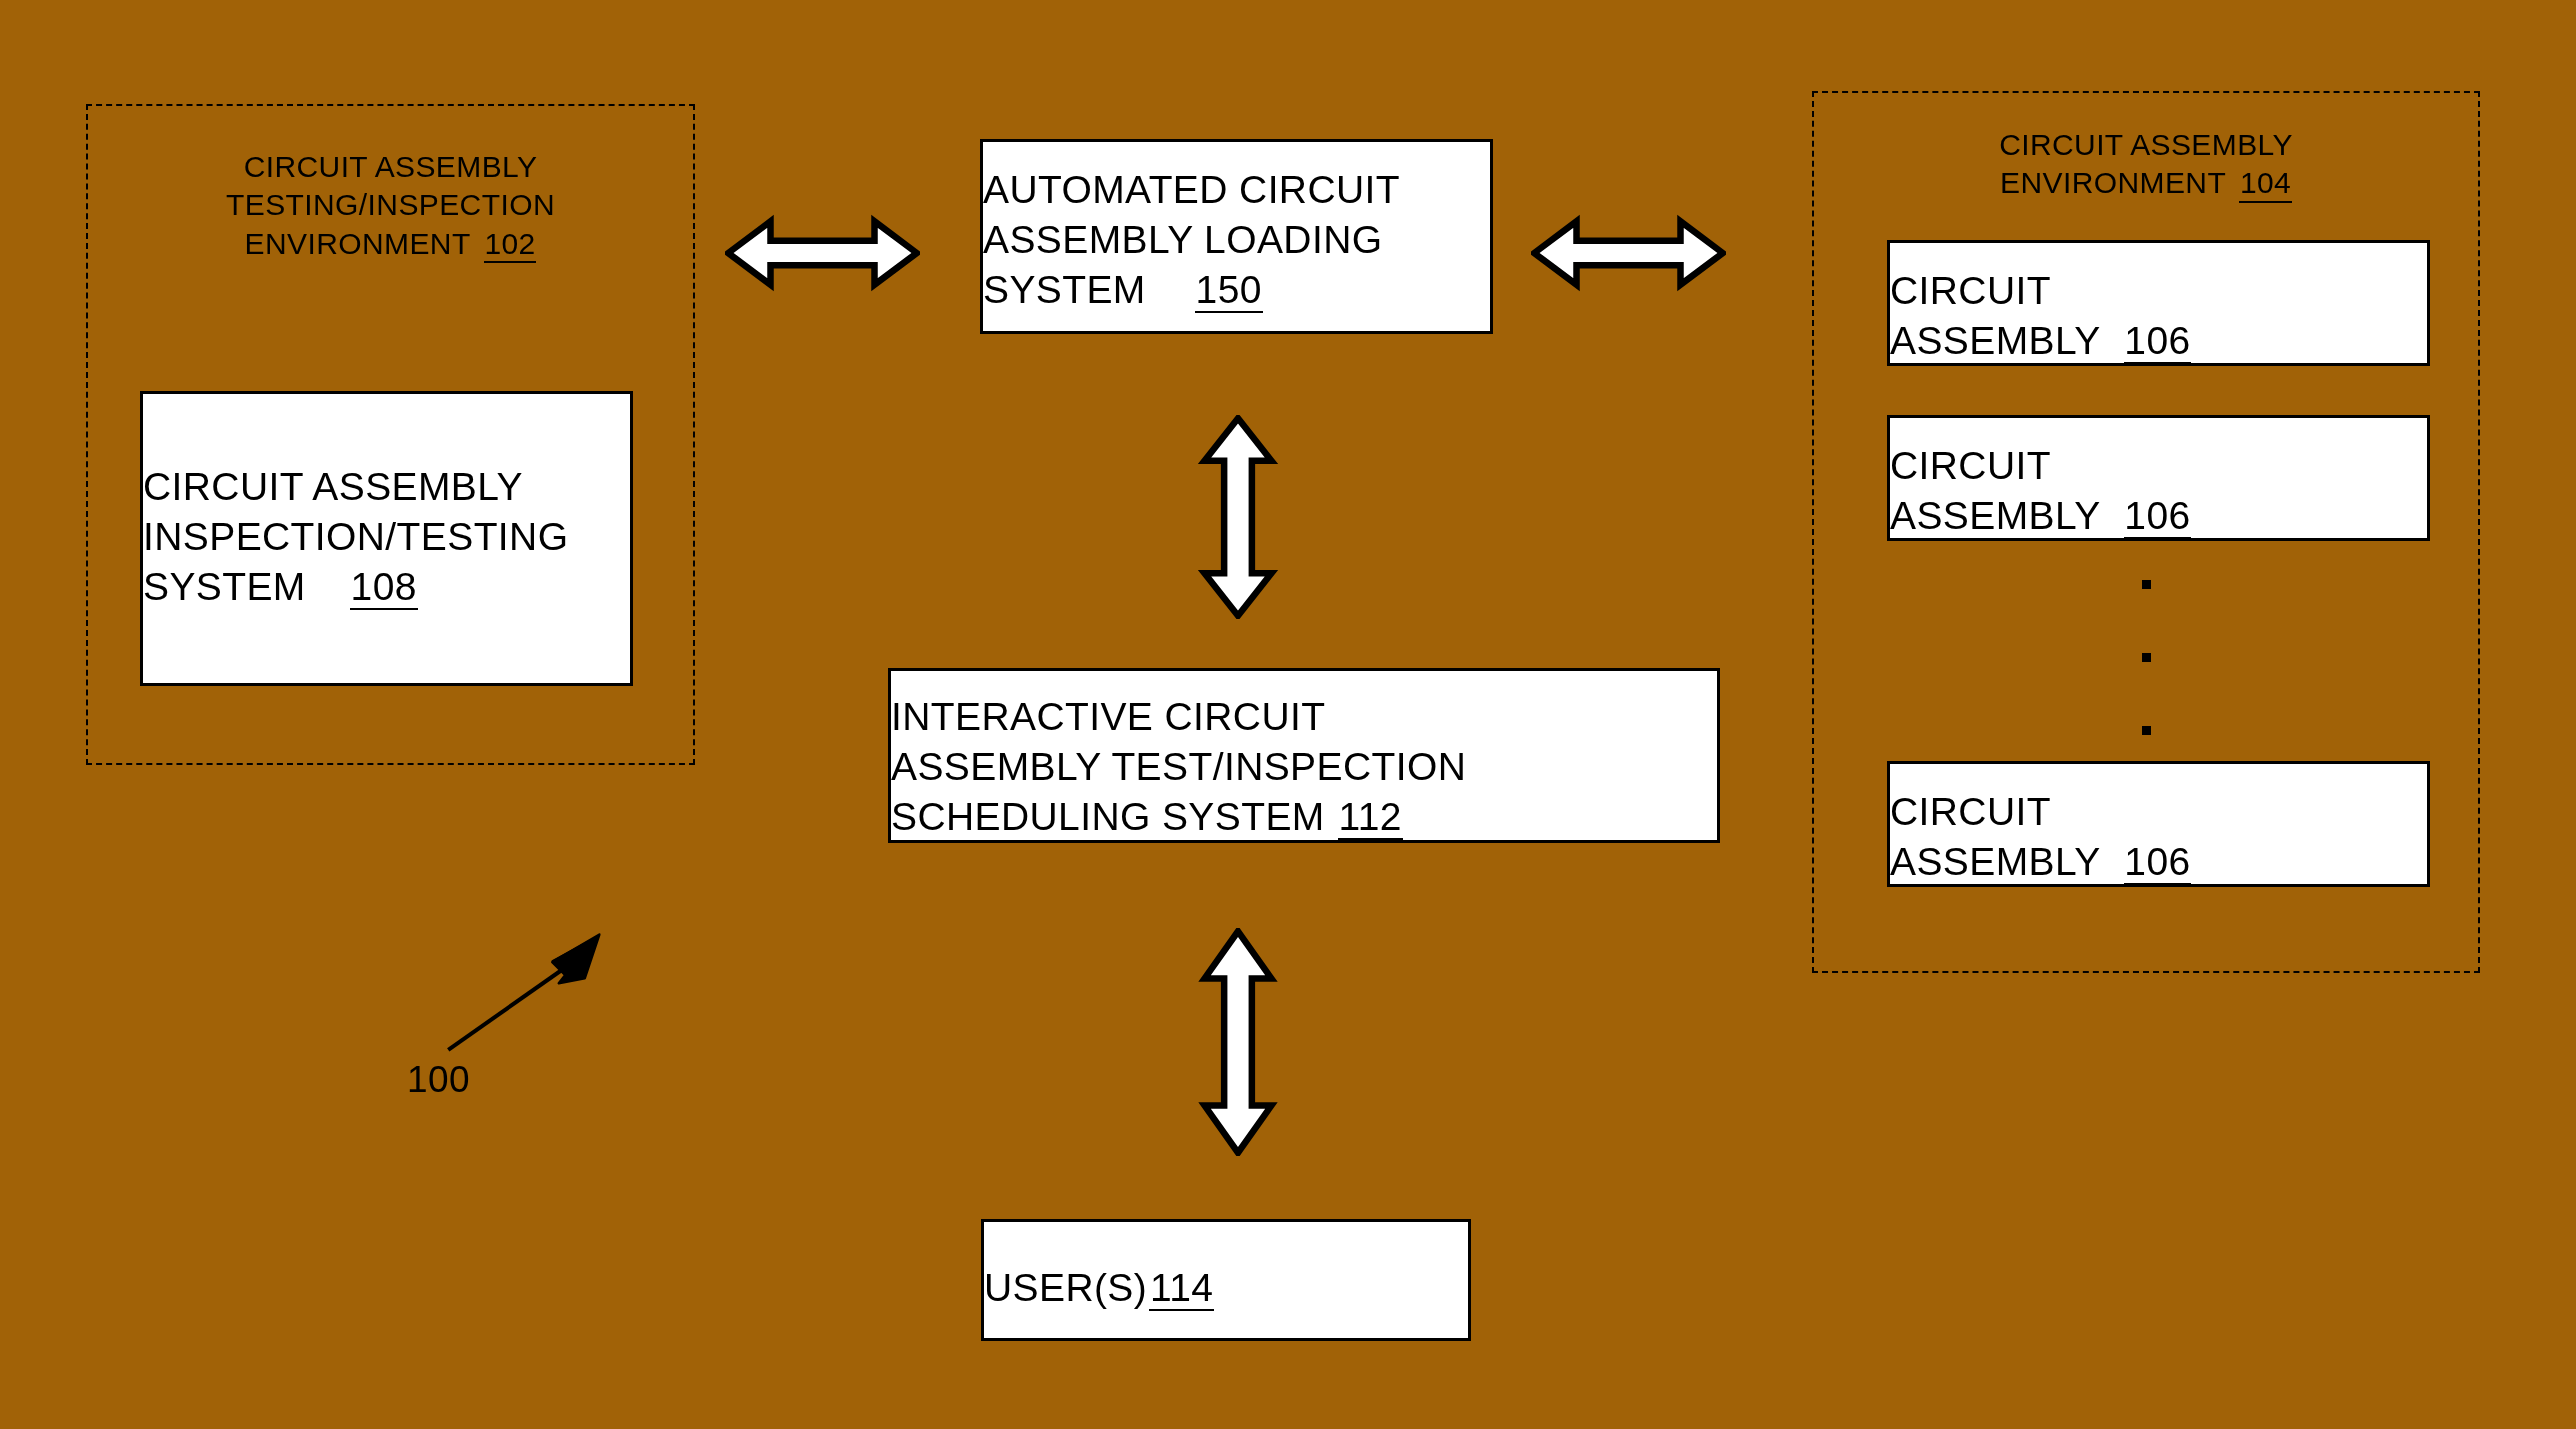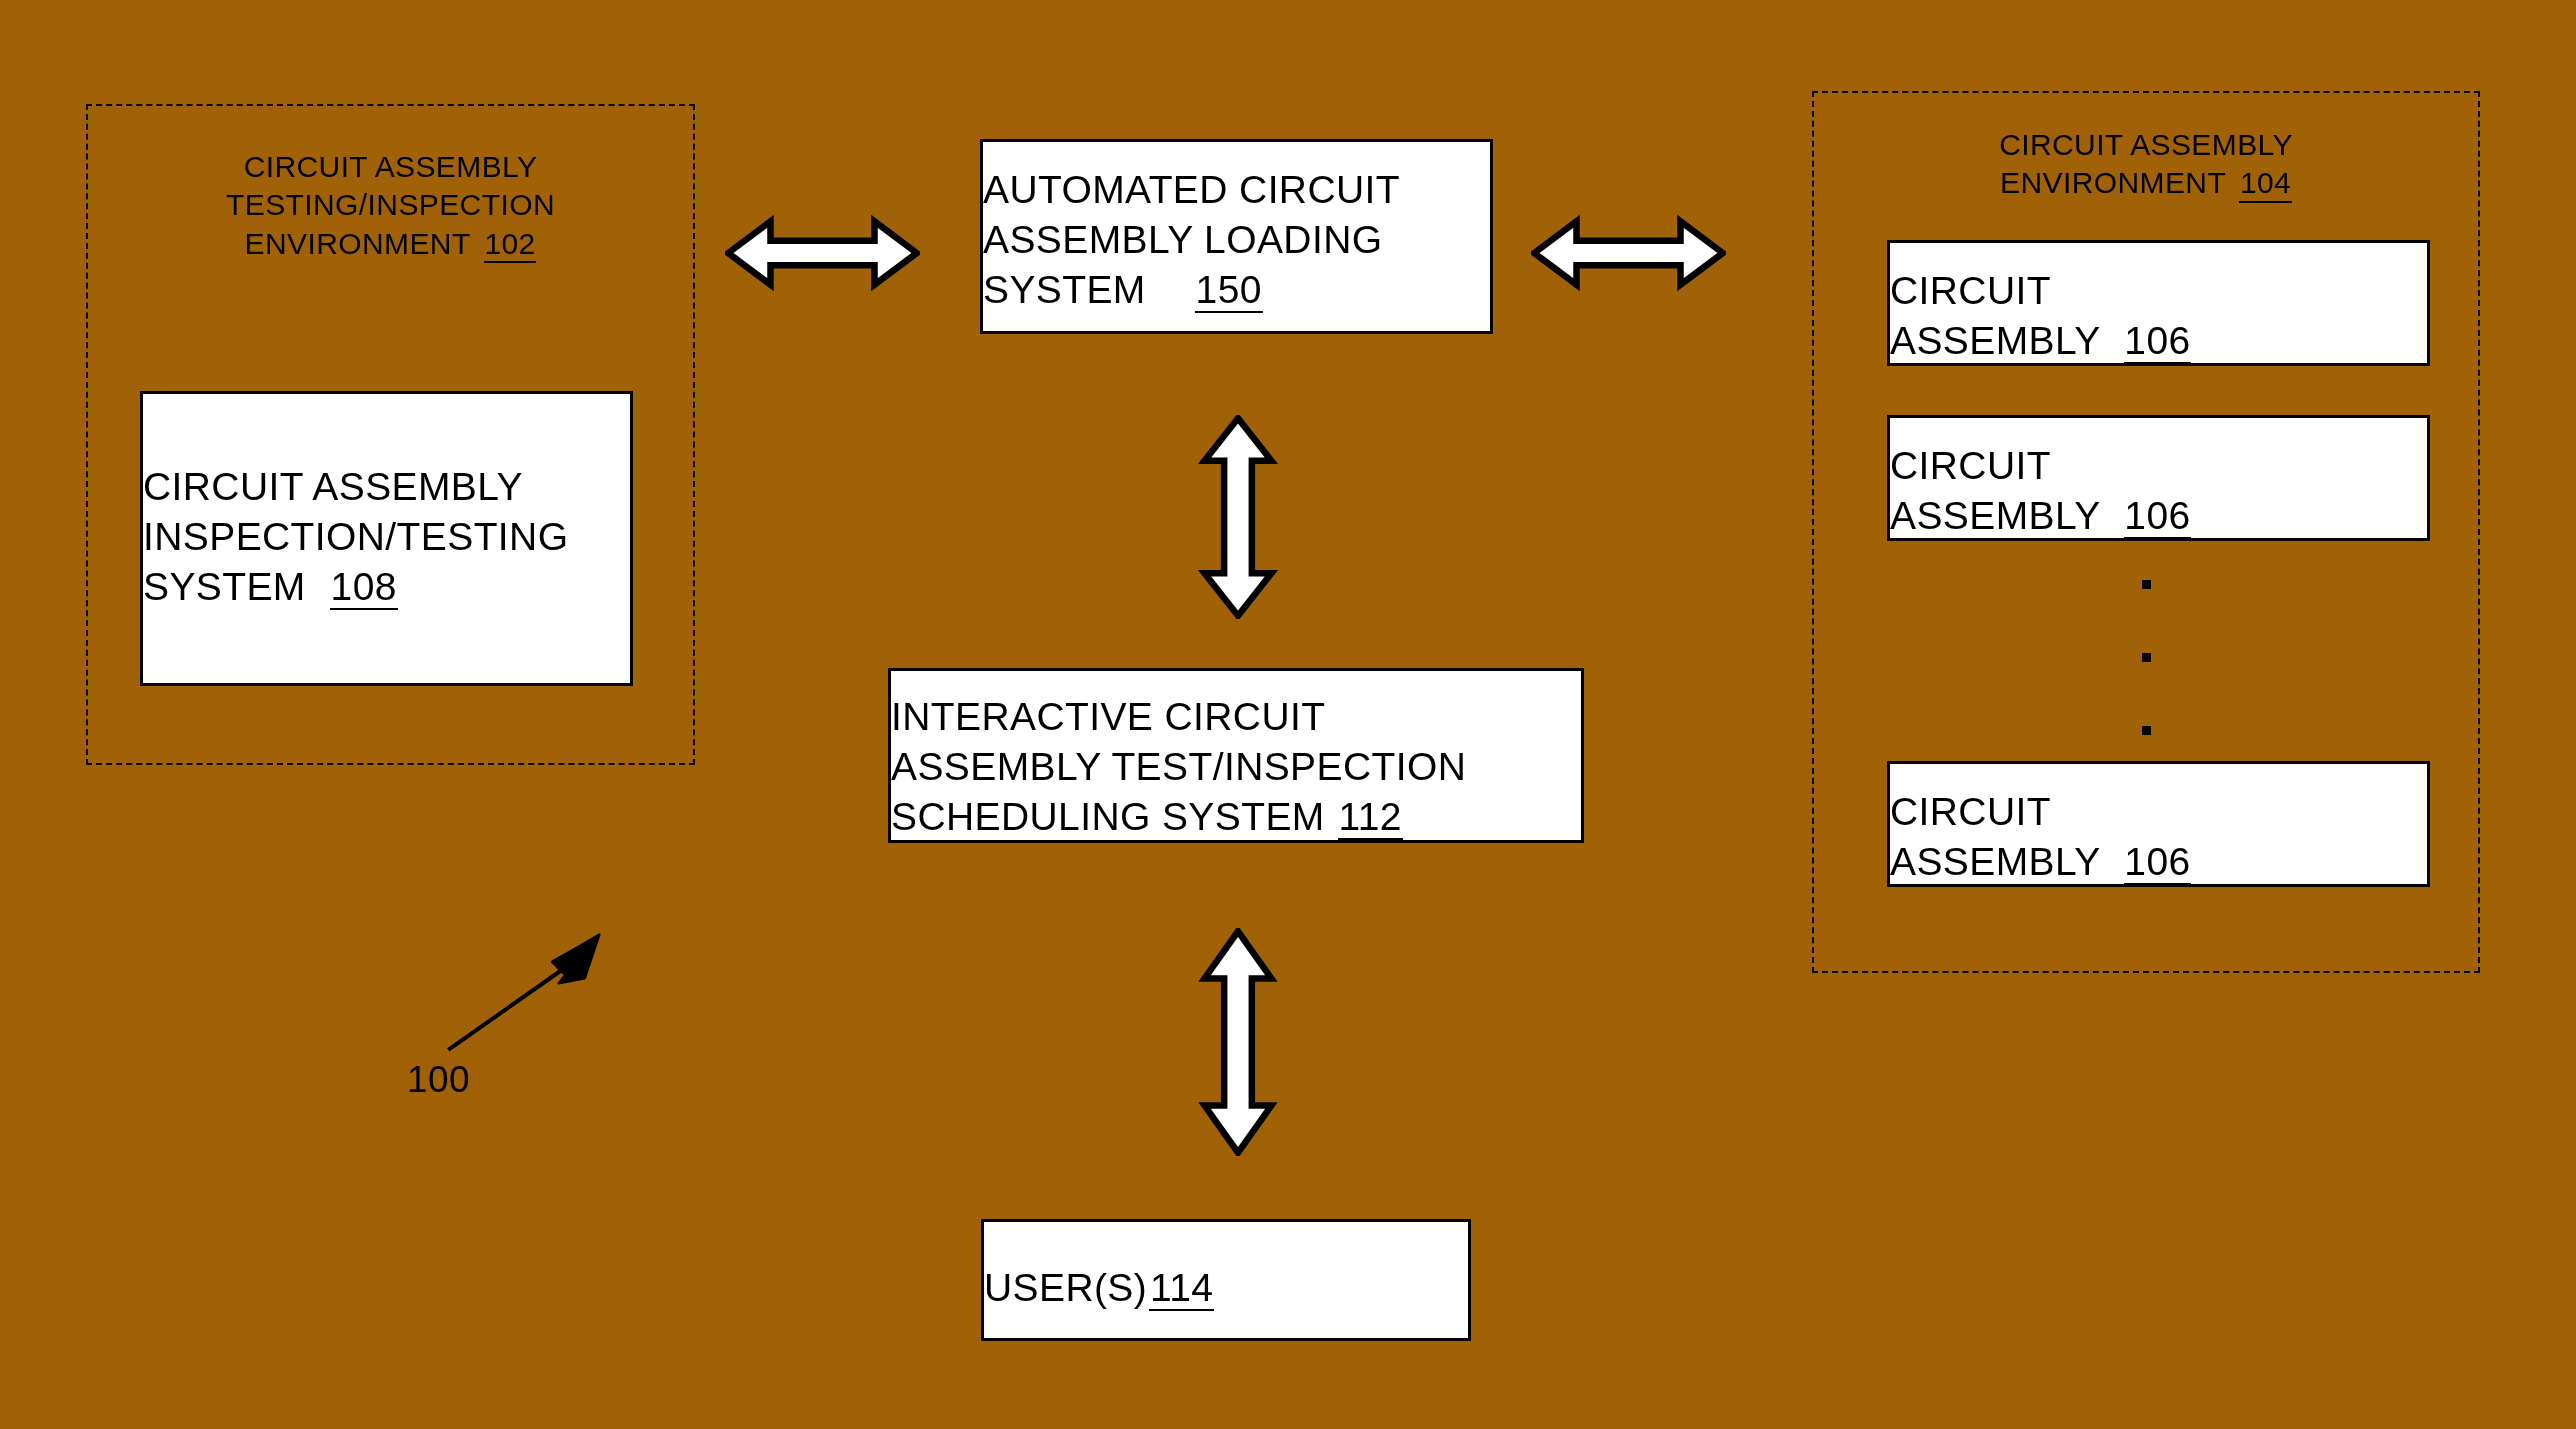--- a/index.html
+++ b/index.html
@@ -94,21 +94,21 @@
     <div class="env-title" style="top:42px;">
       <span>CIRCUIT ASSEMBLY</span><br>
       <span>TESTING/INSPECTION</span><br>
       <span>ENVIRONMENT</span><span class="ref">102</span>
     </div>
 
     <div class="solid-box" style="left:52px; top:285px; width:493px; height:295px;">
       <div class="box-label" style="top:68px;">
         <span>CIRCUIT ASSEMBLY</span><br>
         <span>INSPECTION/TESTING</span><br>
-        <span>SYSTEM</span><span class="ref" style="margin-left:24px;">108</span>
+        <span>SYSTEM</span><span class="ref" style="margin-left:44px;">108</span>
       </div>
     </div>
   </div>
 
   <div class="arrow" style="left:725px; top:208px; width:195px; height:90px;">
     <svg width="195" height="90" viewBox="0 0 240 110" xmlns="http://www.w3.org/2000/svg">
       <polygon points="4,55 56,16 56,40 184,40 184,16 236,55 184,94 184,70 56,70 56,94" fill="#ffffff" stroke="#000000" stroke-width="8" stroke-linejoin="miter"></polygon>
     </svg>
   </div>
 
@@ -125,21 +125,21 @@
       <polygon points="4,55 56,16 56,40 184,40 184,16 236,55 184,94 184,70 56,70 56,94" fill="#ffffff" stroke="#000000" stroke-width="8" stroke-linejoin="miter"></polygon>
     </svg>
   </div>
 
   <div class="arrow" style="left:1185px; top:415px; width:106px; height:204px;">
     <svg width="106" height="204" viewBox="0 0 130 250" xmlns="http://www.w3.org/2000/svg">
       <polygon points="65,4 106,56 82,56 82,194 106,194 65,246 24,194 48,194 48,56 24,56" fill="#ffffff" stroke="#000000" stroke-width="8" stroke-linejoin="miter"></polygon>
     </svg>
   </div>
 
-  <div class="solid-box" style="left:888px; top:668px; width:696px; height:175px;">
+  <div class="solid-box" style="left:888px; top:668px; width:832px; height:175px;">
     <div class="box-label" style="top:21px;">
       <span>INTERACTIVE CIRCUIT</span><br>
       <span>ASSEMBLY TEST/INSPECTION</span><br>
       <span>SCHEDULING SYSTEM</span><span class="ref" style="margin-left:13px;">112</span>
     </div>
   </div>
 
   <div class="arrow" style="left:1185px; top:928px; width:106px; height:228px;">
     <svg width="106" height="228" viewBox="0 0 130 280" xmlns="http://www.w3.org/2000/svg">
       <polygon points="65,4 106,62 82,62 82,218 106,218 65,276 24,218 48,218 48,62 24,62" fill="#ffffff" stroke="#000000" stroke-width="8" stroke-linejoin="miter"></polygon>

